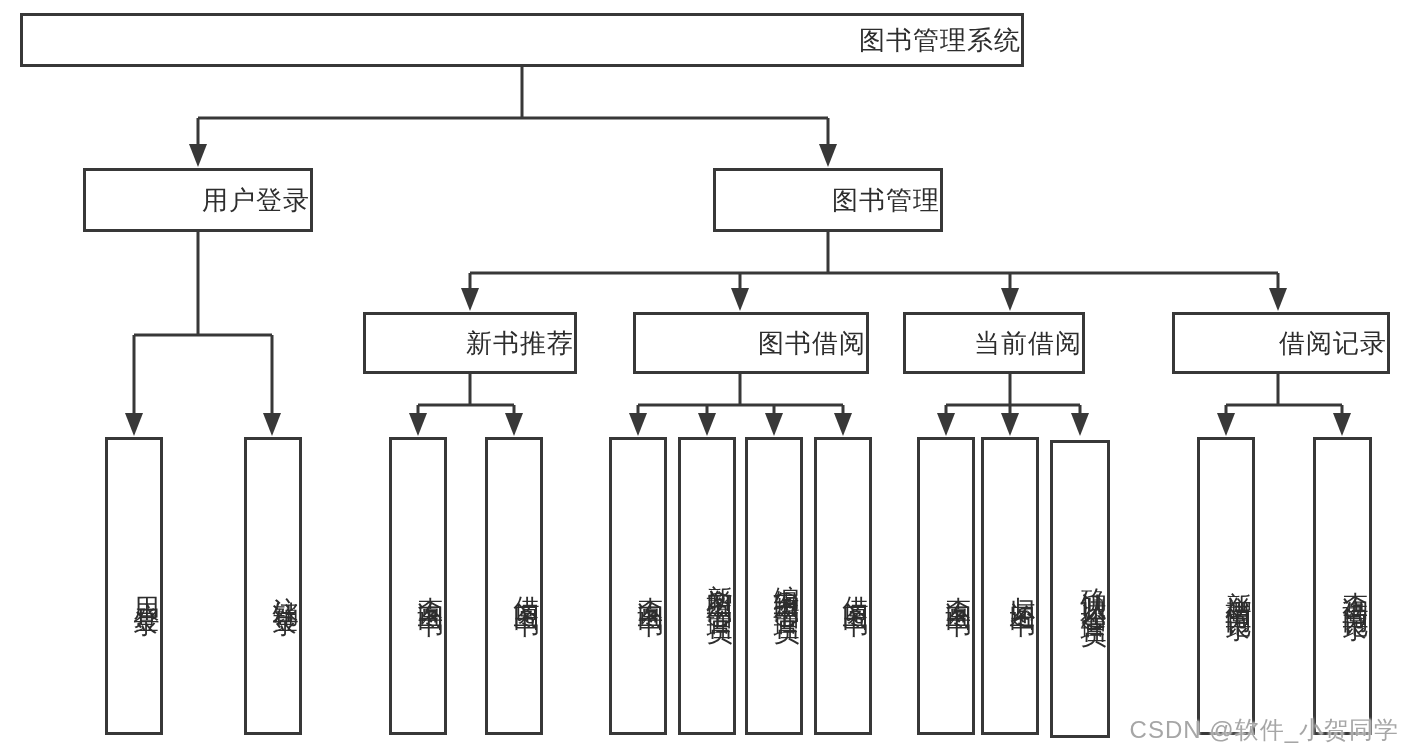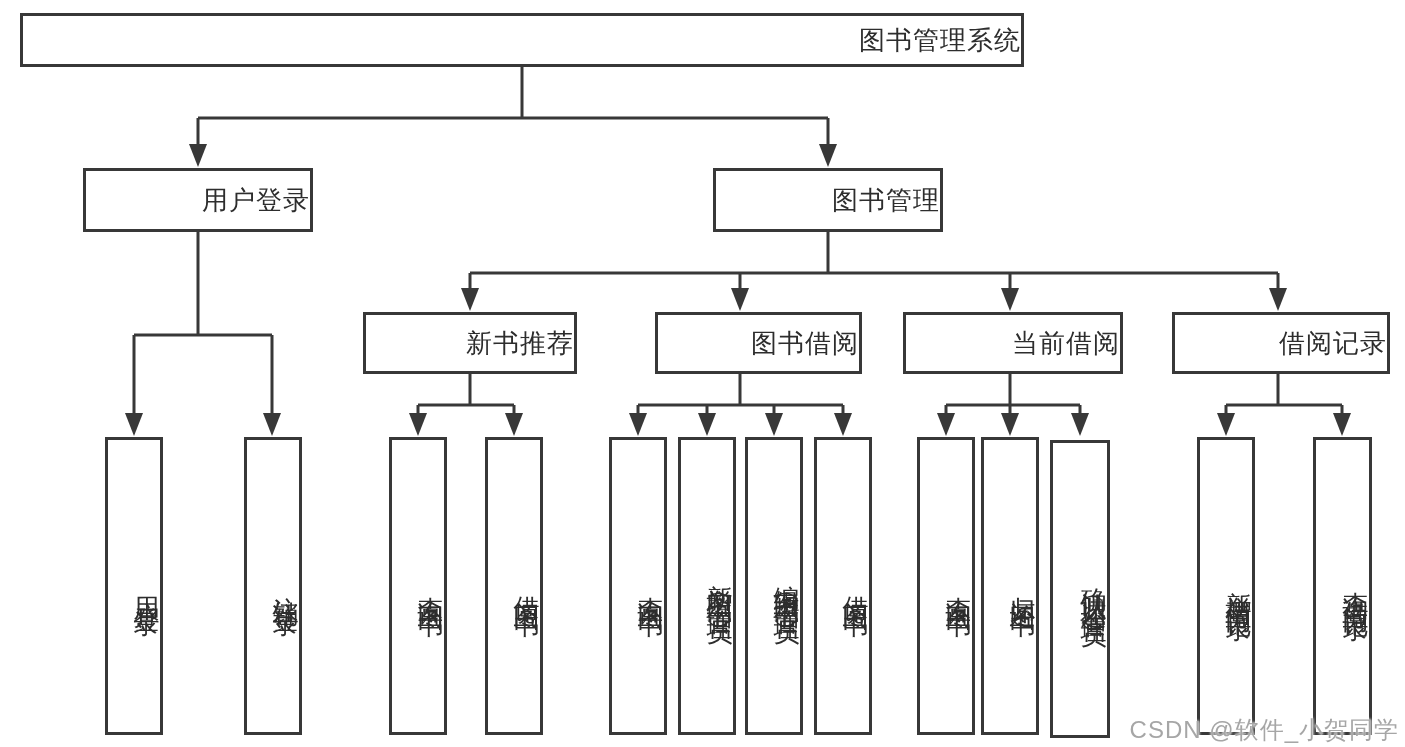--- a/index.html
+++ b/index.html
@@ -99,24 +99,24 @@
   <div class="node" style="left:83px; top:168px; width:230px; height:64px;">
     <span>用户登录</span>
   </div>
   <div class="node" style="left:713px; top:168px; width:230px; height:64px;">
     <span>图书管理</span>
   </div>
 
   <div class="node" style="left:363px; top:312px; width:214px; height:62px;">
     <span>新书推荐</span>
   </div>
-  <div class="node" style="left:633px; top:312px; width:207px; height:62px;margin-left:22px;">
+  <div class="node" style="left:633px; top:312px; width:236px; height:62px;">
     <span>图书借阅</span>
   </div>
-  <div class="node" style="left:903px; top:312px; width:220px; height:62px;">
+  <div class="node" style="left:903px; top:312px; width:182px; height:62px;">
     <span>当前借阅</span>
   </div>
   <div class="node" style="left:1172px; top:312px; width:218px; height:62px;padding-left:46px;">
     <span>借阅记录</span>
   </div>
 
   <div class="node leaf" style="left:105px; top:437px; width:58px; height:298px;">
     <span class="leaf-label">用户登录</span>
   </div>
   <div class="node leaf" style="left:244px; top:437px; width:58px; height:298px;">

